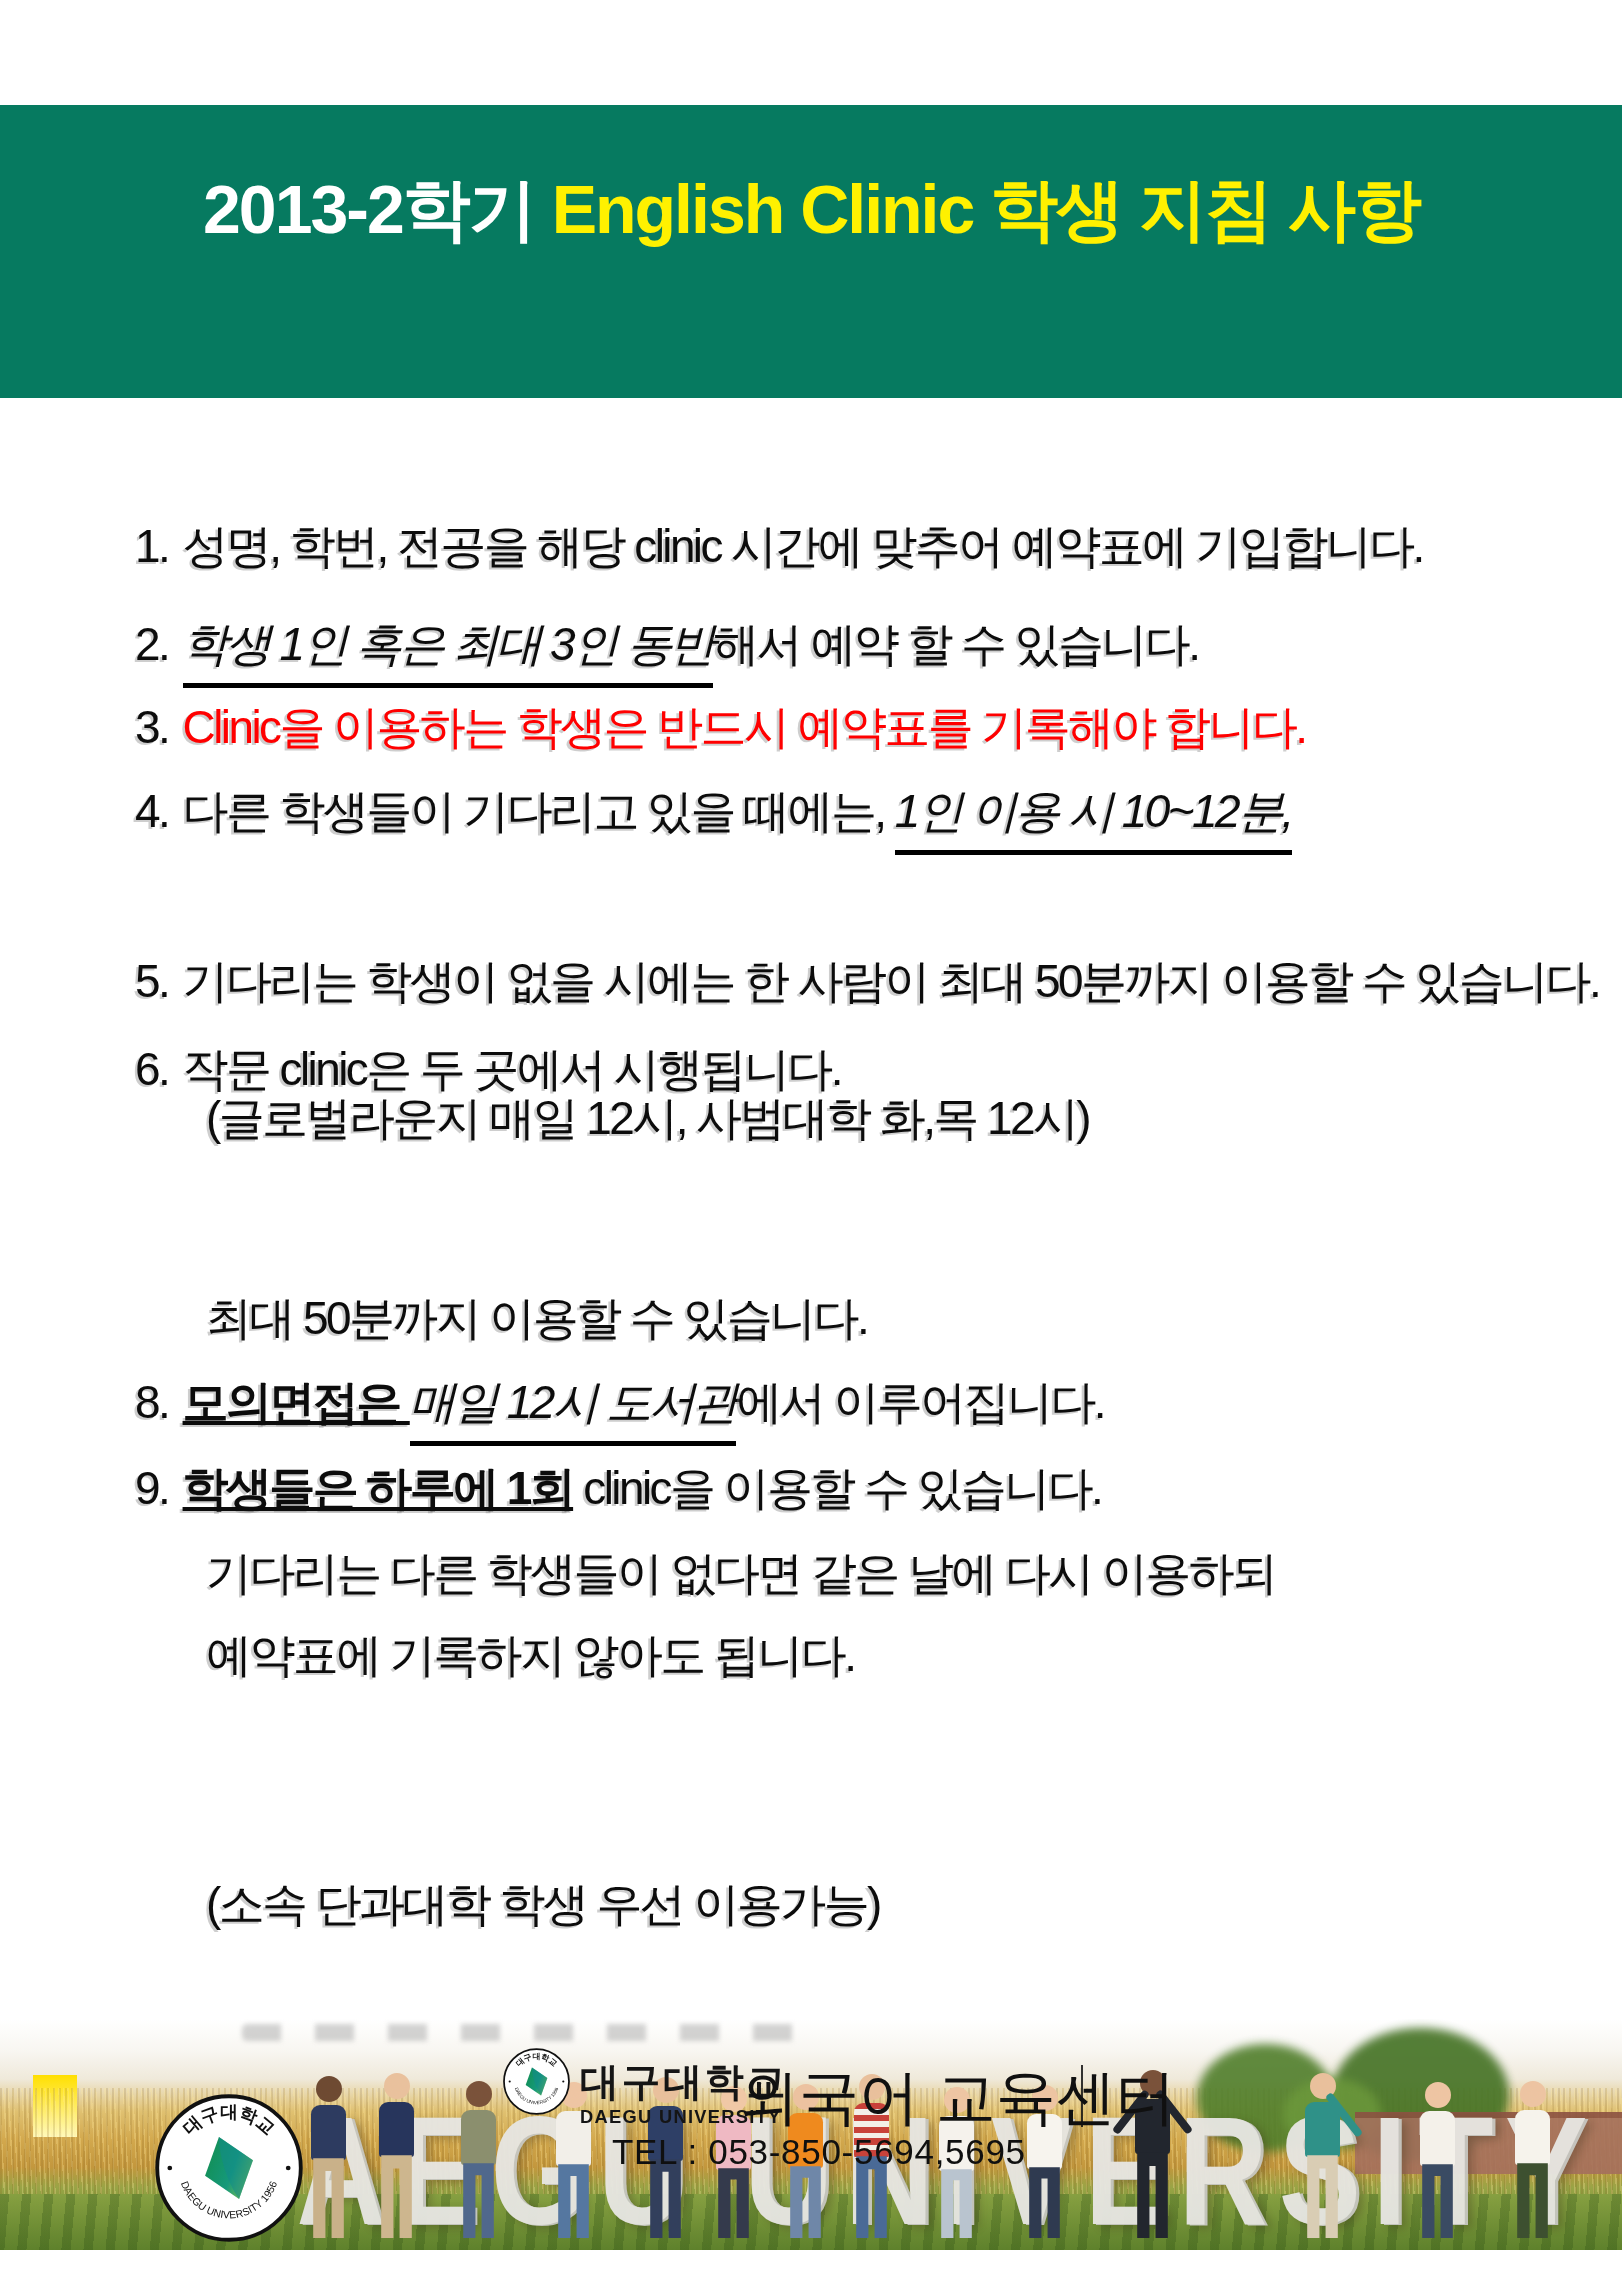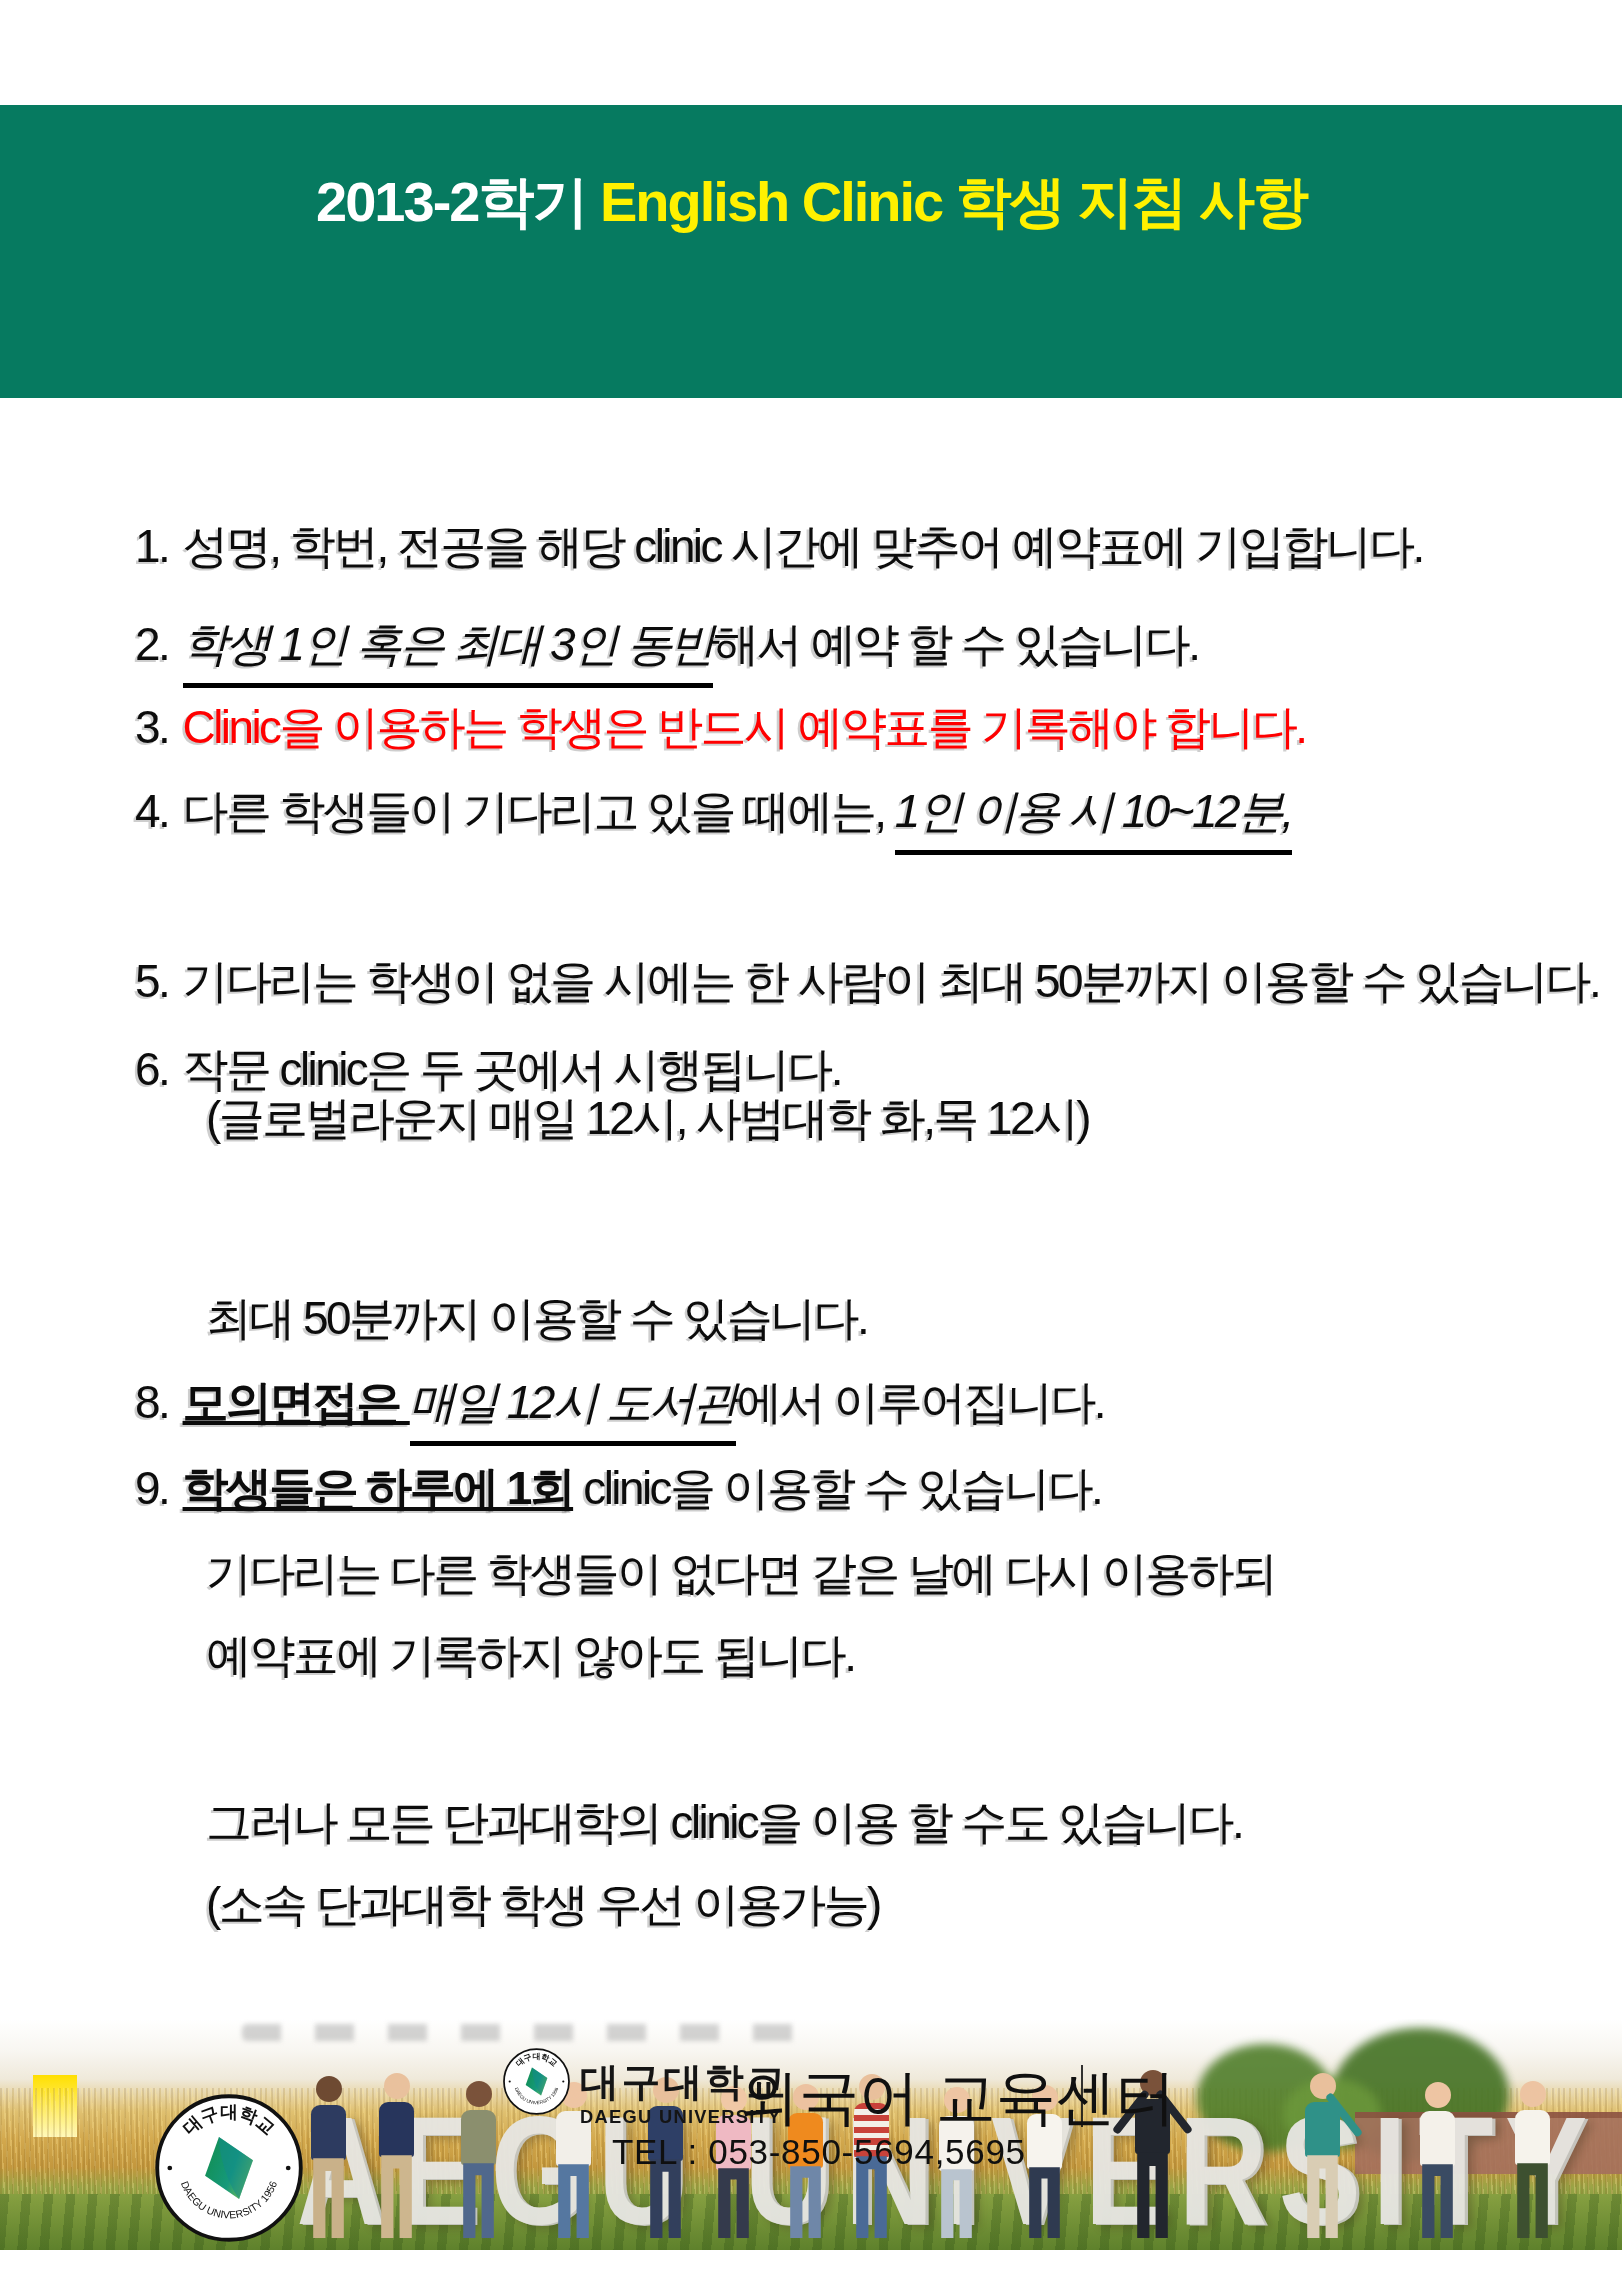--- a/index.html
+++ b/index.html
@@ -2,21 +2,21 @@
 <html style="--green: #067a60; --yellow: #fff100; --red: #ff0000; --ink: #0c0c0c;font-size:10.5px"><head>
 <meta charset="utf-8">
 <style>
   html,body{margin:0;padding:0;background:#fff;}
   .page{position:relative;width:1623px;height:2295px;background:#ffffff;overflow:hidden;
         font-family:"Liberation Sans","DejaVu Sans",sans-serif;color:var(--ink);}
 
   
   .band{position:absolute;top:105px;left:0;width:100%;height:293px;background:var(--green);}
   .title1{position:absolute;top:60px;left:0;width:100%;text-align:center;white-space:nowrap;
-          font-size:56px;font-weight:800;letter-spacing:-2px;color:#ffffff;}
+          font-size:68px;font-weight:800;letter-spacing:-2px;color:#ffffff;}
   .title1 .yel{color:var(--yellow);}
   .title2{position:absolute;top:171px;left:0;width:100%;text-align:center;white-space:nowrap;
           font-size:52px;font-weight:800;letter-spacing:-1.3px;color:var(--yellow);}
 
   
   .list{position:absolute;top:520px;left:0;width:100%;height:1413px;margin-left:48px;}
   .line{position:absolute;left:87px;white-space:nowrap;font-size:46px;letter-spacing:-2.6px;
         line-height:1.15;color:var(--ink);text-shadow:-2.6px 2px 0 rgba(125,125,125,.38);}
   .line.indent{left:158px;}
   .num{margin-right:14.4px;}
@@ -88,21 +88,20 @@
     <div class="line" style="top:181px"><span class="num">3.</span><span class="red">Clinic을 이용하는 학생은 반드시 예약표를 기록해야 합니다.</span></div>
     <div class="line" style="top:265px"><span class="num">4.</span><span>다른 학생들이 기다리고 있을 때에는, </span><span class="u">1인 이용 시 10~12분,</span></div>
     <div class="line" style="top:435px"><span class="num">5.</span><span>기다리는 학생이 없을 시에는 한 사람이 최대 50분까지 이용할 수 있습니다.</span></div>
     <div class="line" style="top:523px"><span class="num">6.</span><span>작문 clinic은 두 곳에서 시행됩니다.</span></div>
     <div class="line indent" style="top:572px"><span>(글로벌라운지 매일 12시, 사범대학 화,목 12시)</span></div>
     <div class="line indent" style="top:772px"><span>최대 50분까지 이용할 수 있습니다.</span></div>
     <div class="line" style="top:856px"><span class="num">8.</span><span class="b">모의면접은 </span><span class="u">매일 12시 도서관</span><span>에서 이루어집니다.</span></div>
     <div class="line" style="top:942px"><span class="num">9.</span><span class="b">학생들은 하루에 1회</span><span> clinic을 이용할 수 있습니다.</span></div>
     <div class="line indent" style="top:1027px"><span>기다리는 다른 학생들이 없다면 같은 날에 다시 이용하되</span></div>
     <div class="line indent" style="top:1109px"><span>예약표에 기록하지 않아도 됩니다.</span></div>
-    <div class="line indent" style="top:1276px"><span>그러나 모든 단과대학의 clinic을 이용 할 수도 있습니다.</span></div>
     <div class="line indent" style="top:1358px"><span>(소속 단과대학 학생 우선 이용가능)</span></div>
   </div>
 
   <div class="photo">
     <div class="ghost"></div>
     <div class="ysq"></div>
     <div class="wheat"></div>
     <div class="tree t1"></div>
     <div class="tree t2"></div>
     <div class="tree t3"></div>

